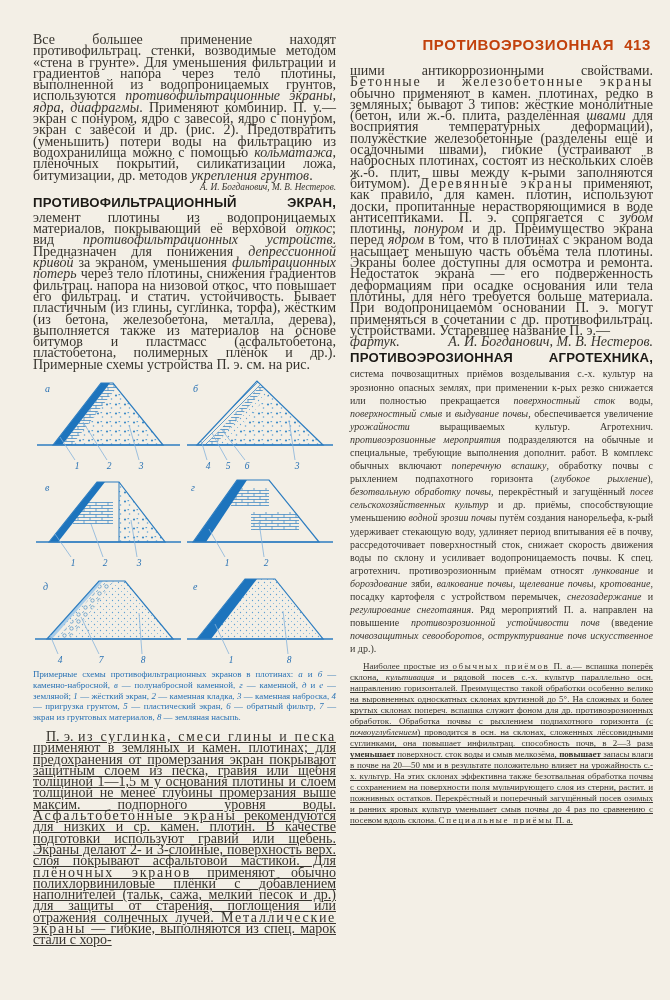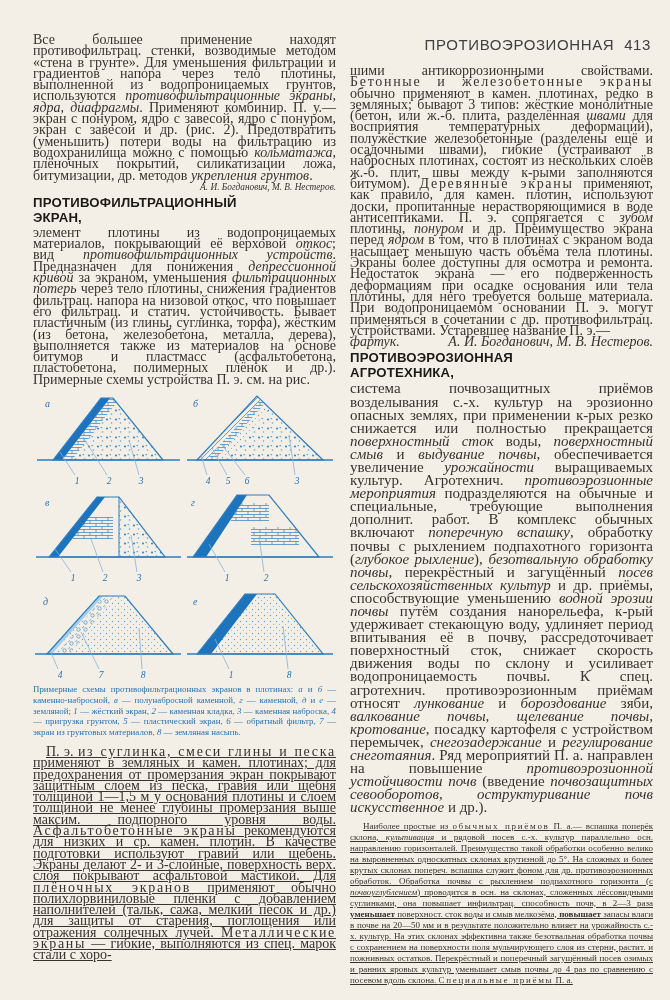--- a/index.html
+++ b/index.html
@@ -7,42 +7,41 @@
     width:670px;height:1000px;overflow:hidden;position:relative;
     background:#f3efe6;
     font-family:"Liberation Serif", serif;
     color:#37342e;
   }
   .page{position:absolute;inset:0;padding:34px 17px 0 33px;box-sizing:border-box;}
   .cols{display:flex;gap:14px;}
   .col{width:303px;flex:0 0 303px;}
 
   .para{font-size:14px;line-height:11.3px;text-align:justify;margin:0;}
-  .para-lg{font-size:15px;line-height:13.1px;text-align:justify;margin:0;}
+  .para-lg{font-size:10px;line-height:13.1px;text-align:justify;margin:0;}
   .para-sm{font-size:9px;line-height:11px;text-align:justify;margin:6px 0 0;}
   .indent{text-indent:13px;text-decoration:underline;}
   .para i,.para-lg i,.para-sm i{font-style:italic;}
   s{text-decoration:none;letter-spacing:1.7px;}
 
   .sig{font-style:italic;font-size:9.3px;text-align:right;margin:1px 0 2px;}
   .sigline{display:flex;justify-content:space-between;font-size:14px;line-height:11.3px;text-align:center;}
   .sigline .tail{font-style:italic;}
   .sigline .auth{font-style:italic;}
 
   .headword{
     display:flex;justify-content:space-between;align-items:baseline;
     font-family:"Liberation Sans", sans-serif;font-weight:bold;
     font-size:13.2px;letter-spacing:0.2px;color:#1c1a16;
     margin:3px 0 2px;
-    flex-direction:column;
   }
 
   .runhead{
-    text-align:right;font-family:"Liberation Sans", sans-serif;font-weight:normal;
-    color:#404040;font-size:15px;letter-spacing:0.6px;margin:2px 2px 12px 0;
+    text-align:right;font-family:"Liberation Sans", sans-serif;font-weight:bold;
+    color:#c2410c;font-size:15px;letter-spacing:0.6px;margin:2px 2px 12px 0;
   }
   .runhead .pgnum{margin-left:10px;}
 
   .figure{margin:5px 0 3px;display:grid;grid-template-columns:151px 151px;grid-auto-rows:97px;column-gap:1px;row-gap:0;}
   .caption{
     color:#2a72b4;font-weight:normal;font-size:8.9px;line-height:10.8px;
     text-align:justify;margin:3px 0 0;
   }
   .caption i{font-style:italic;}
 

